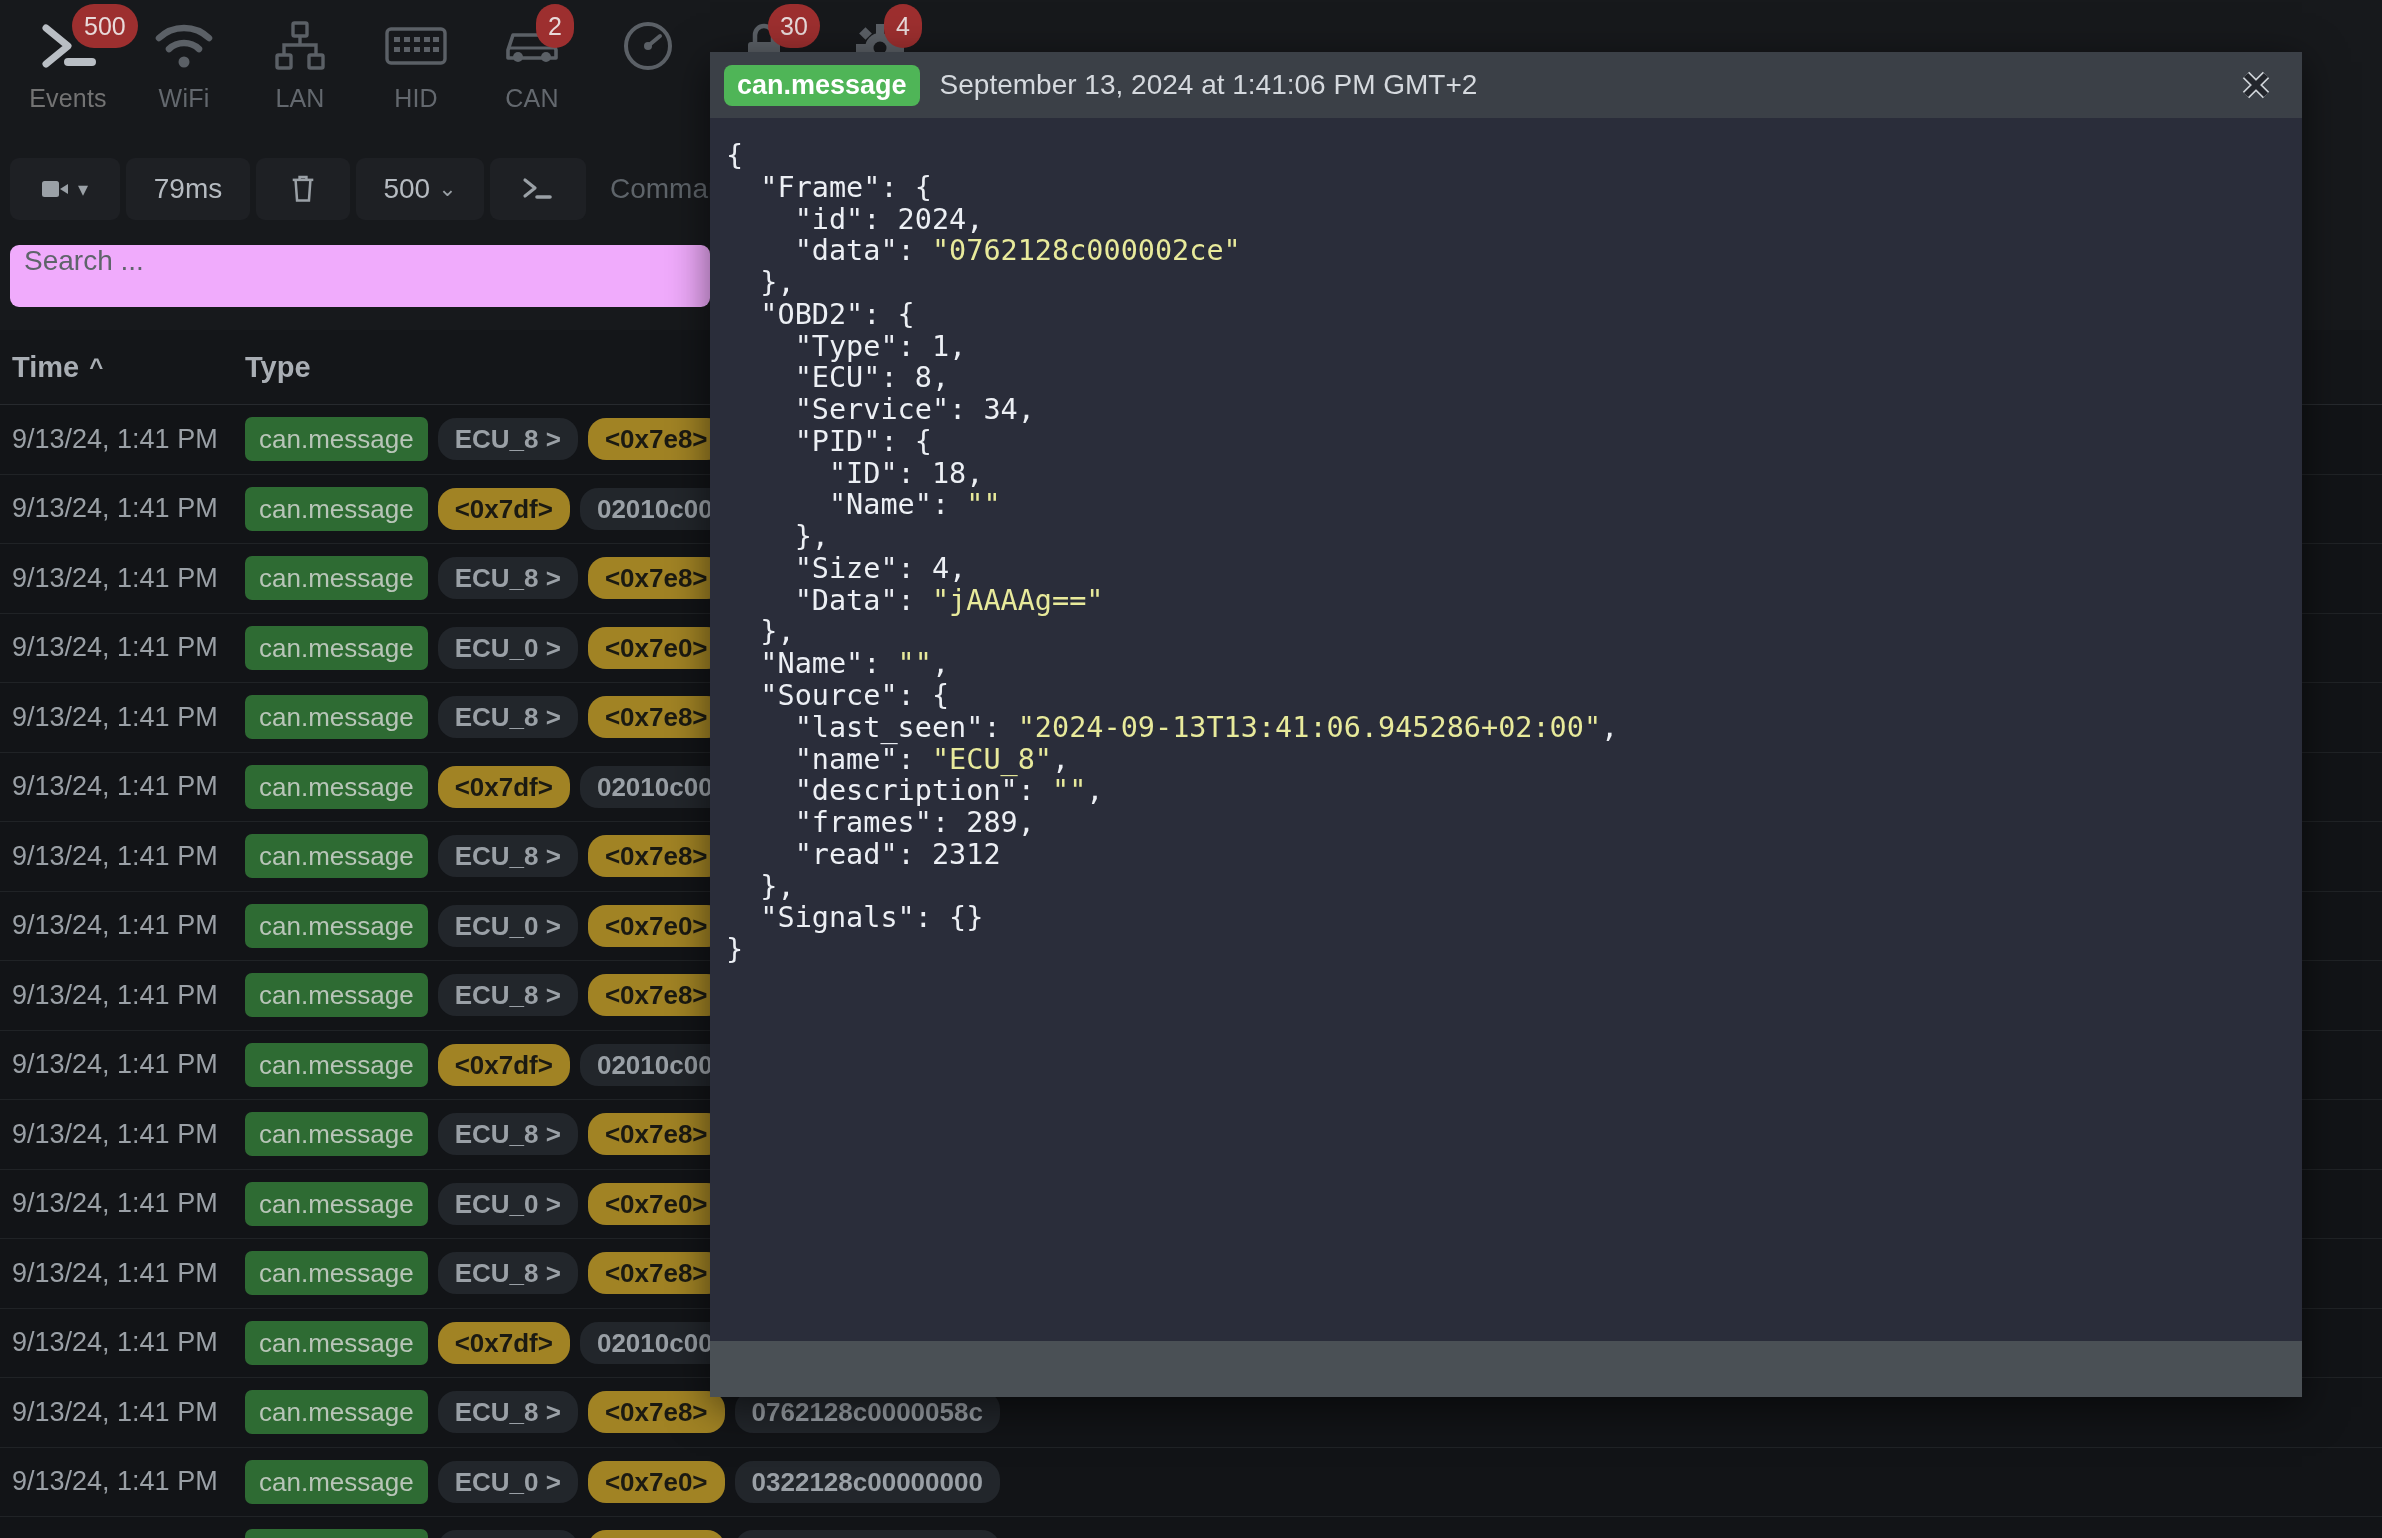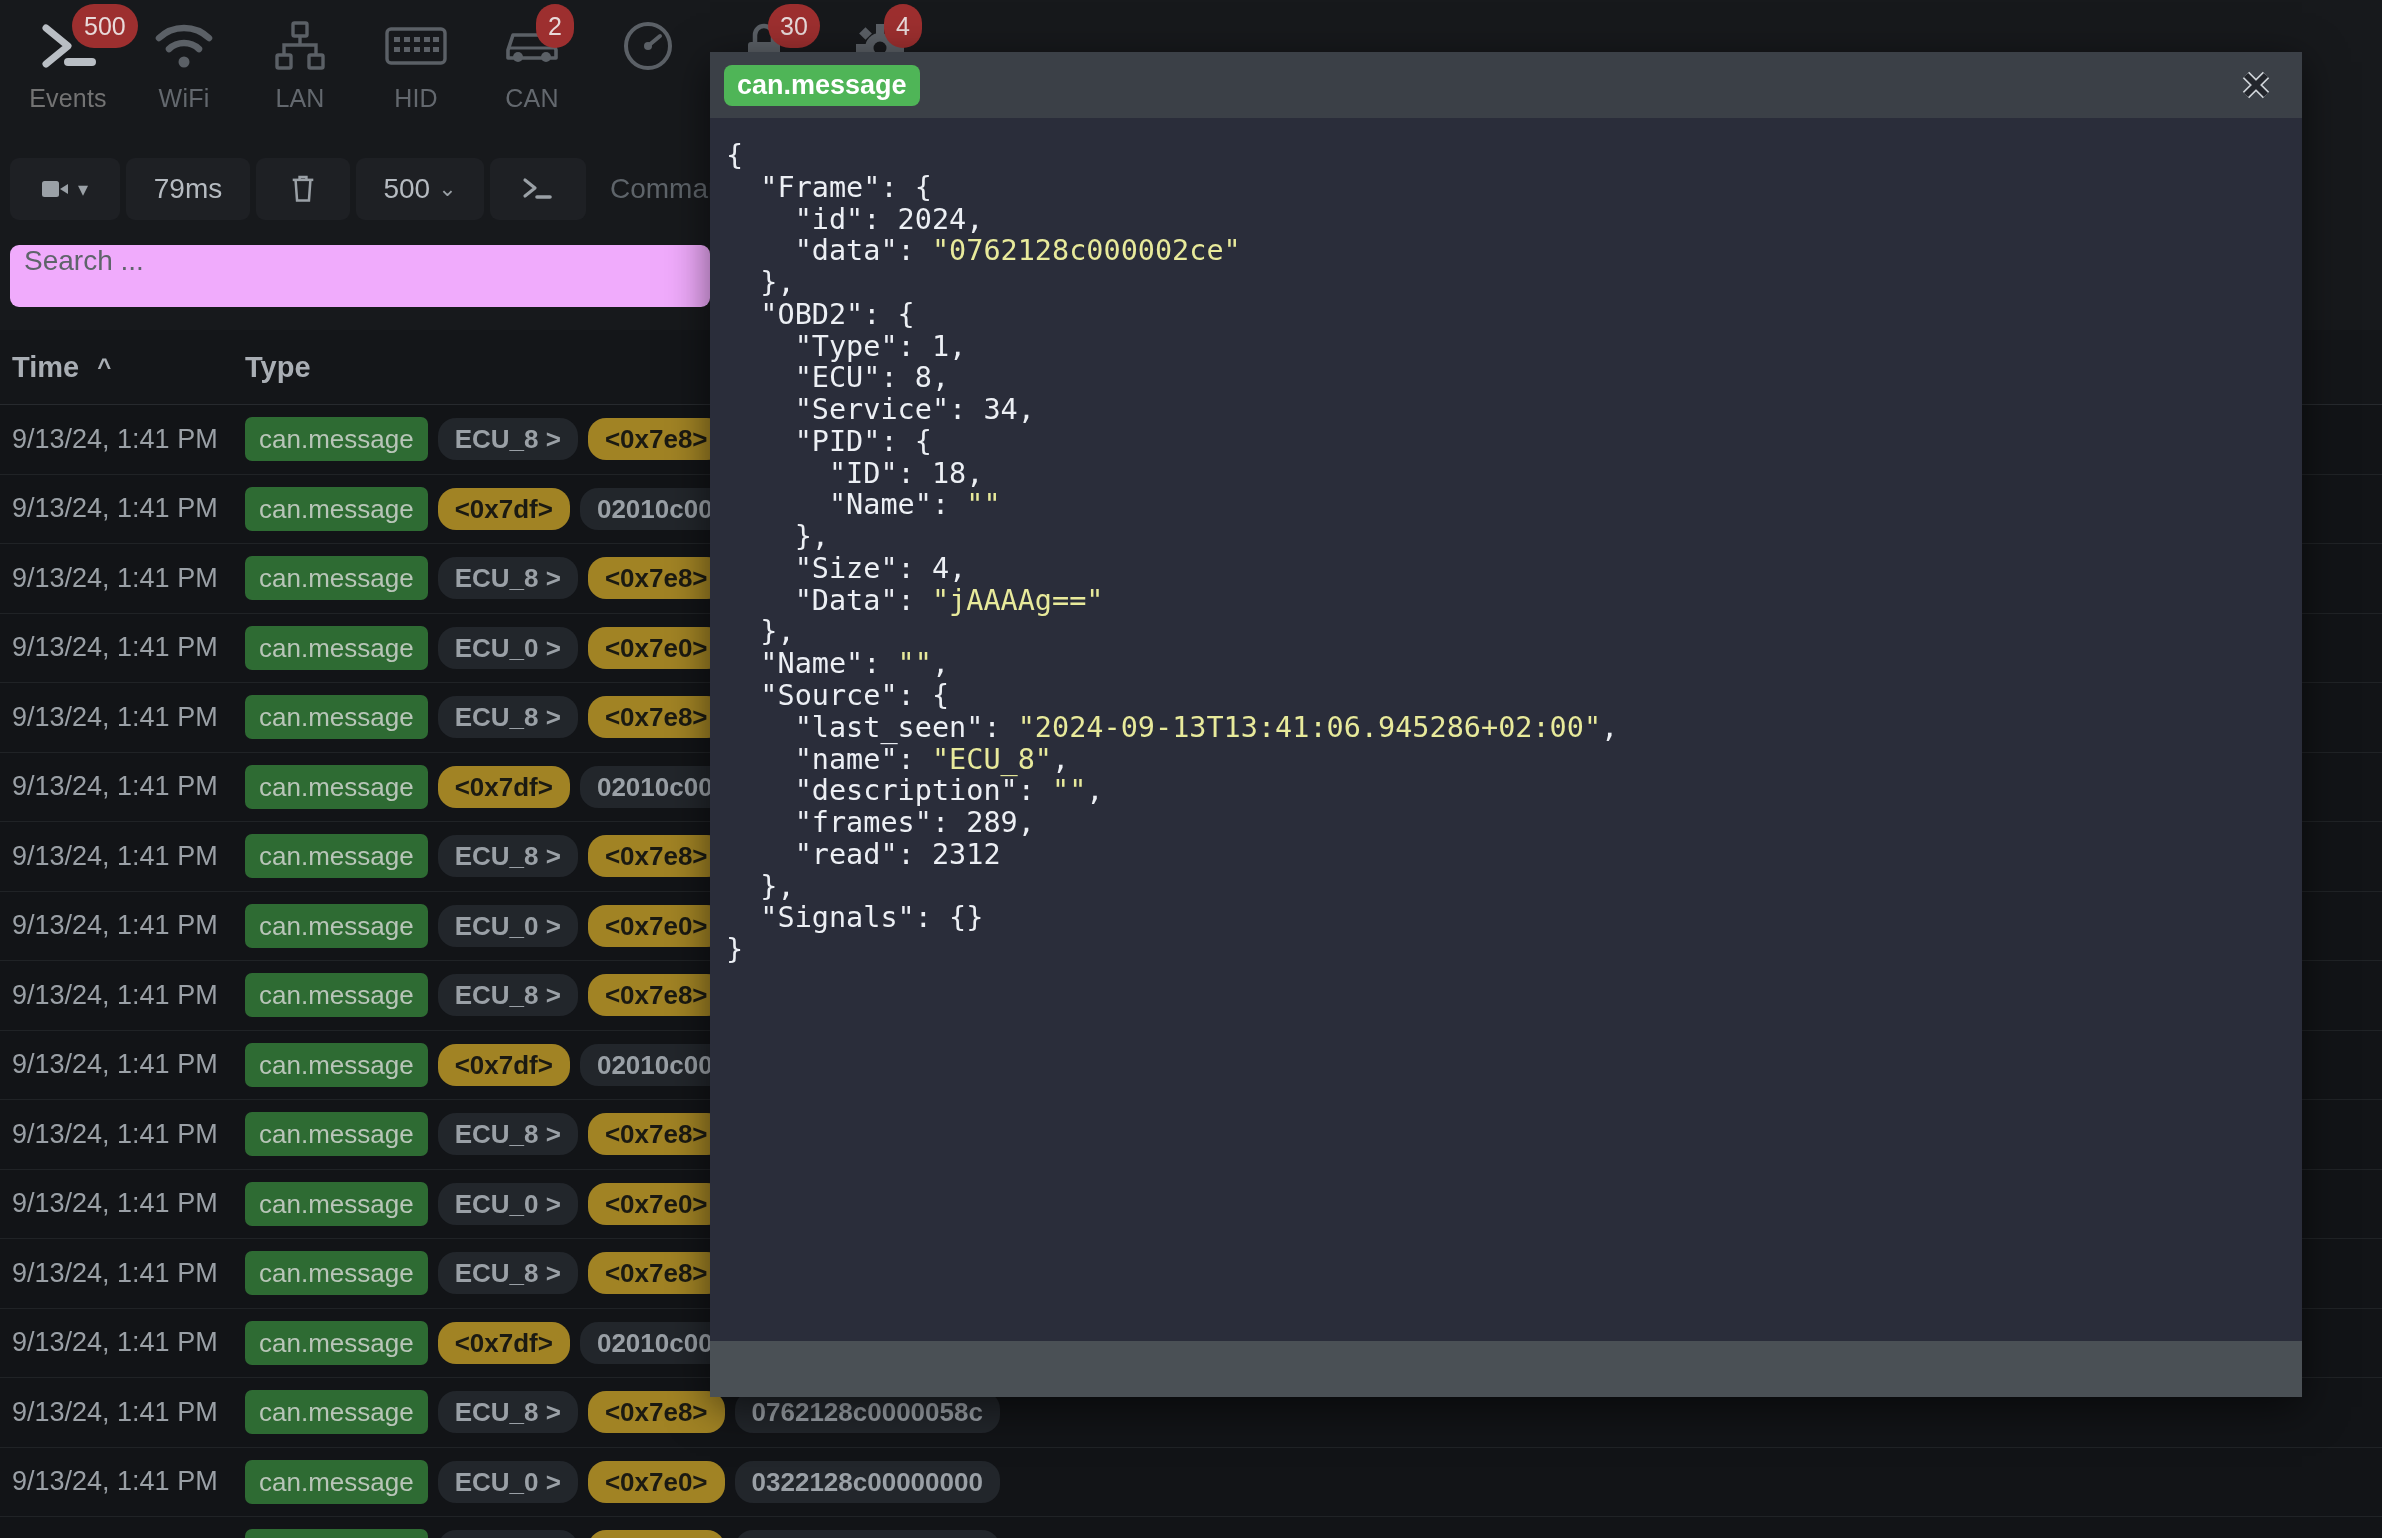--- a/index.html
+++ b/index.html
@@ -39,21 +39,21 @@
   .tb-btn.term{width:64px;}
   .cmdbar{flex:1;min-width:520px;display:flex;align-items:center;padding-left:18px;color:#5e646a;font-size:28px;}
 
   
   .searchbar{position:absolute;left:10px;top:245px;width:700px;height:62px;background:#f0abfc;border-radius:9px;display:flex;align-items:flex-start;padding-left:14px;box-sizing:border-box;}
   .searchbar .ph{color:#5e646a;font-size:28px;}
 
   
   .table{position:absolute;left:0;top:330px;width:2382px;}
   .thead{height:74px;display:flex;align-items:center;border-bottom:1px solid #272a2e;background:#141619;}
-  .th{font-size:29px;font-weight:bold;color:#a9aeb4;display:flex;align-items:center;gap:18px;text-align:right;}
+  .th{font-size:29px;font-weight:bold;color:#a9aeb4;display:flex;align-items:center;gap:10px;text-align:right;}
   .th.time{width:245px;padding-left:12px;box-sizing:border-box;}
   .th.type{width:200px;}
   .caret{font-size:24px;color:#a9aeb4;line-height:1;}
 
   .row{height:68.5px;display:flex;align-items:center;border-bottom:1px solid #202326;background:#121417;}
   .row .tm{width:245px;padding-left:12px;box-sizing:border-box;font-size:27px;color:#9aa0a6;white-space:nowrap;}
   .chips{display:flex;align-items:center;gap:10px;}
   .chip{border-radius:18px;font-size:26px;font-weight:bold;padding:8px 17px;white-space:nowrap;line-height:1;}
   .chip.evt{background:#2e6b33;color:#b8c5b8;border-radius:7px;font-weight:normal;padding:9px 14px;}
   .chip.src{background:#22262b;color:#9aa0a6;text-align:center;}
@@ -382,20 +382,21 @@
               <span class="chip data">0762128c000002ce</span>
             </div>
           </div>
         </div>
     </div>
   </div>
 
   <div class="modal">
     <div class="modal-head">
       <span class="modal-tag">can.message</span>
+      <span class="modal-ts">September 13, 2024 at 1:41:06 PM GMT+2</span>
       <span class="modal-close">
         <svg width="40" height="40" viewBox="0 0 40 40">
           <path d="M10 10 L30 30 M30 10 L10 30" stroke="#d0d5da" stroke-width="9" stroke-linecap="butt"></path>
           <path d="M10 10 L30 30 M30 10 L10 30" stroke="#23262c" stroke-width="6" stroke-linecap="butt"></path>
         </svg>
       </span>
     </div>
     <div class="modal-body">
       <pre class="json" id="json-view"><span>{</span>
 <span>  "Frame": {</span>

